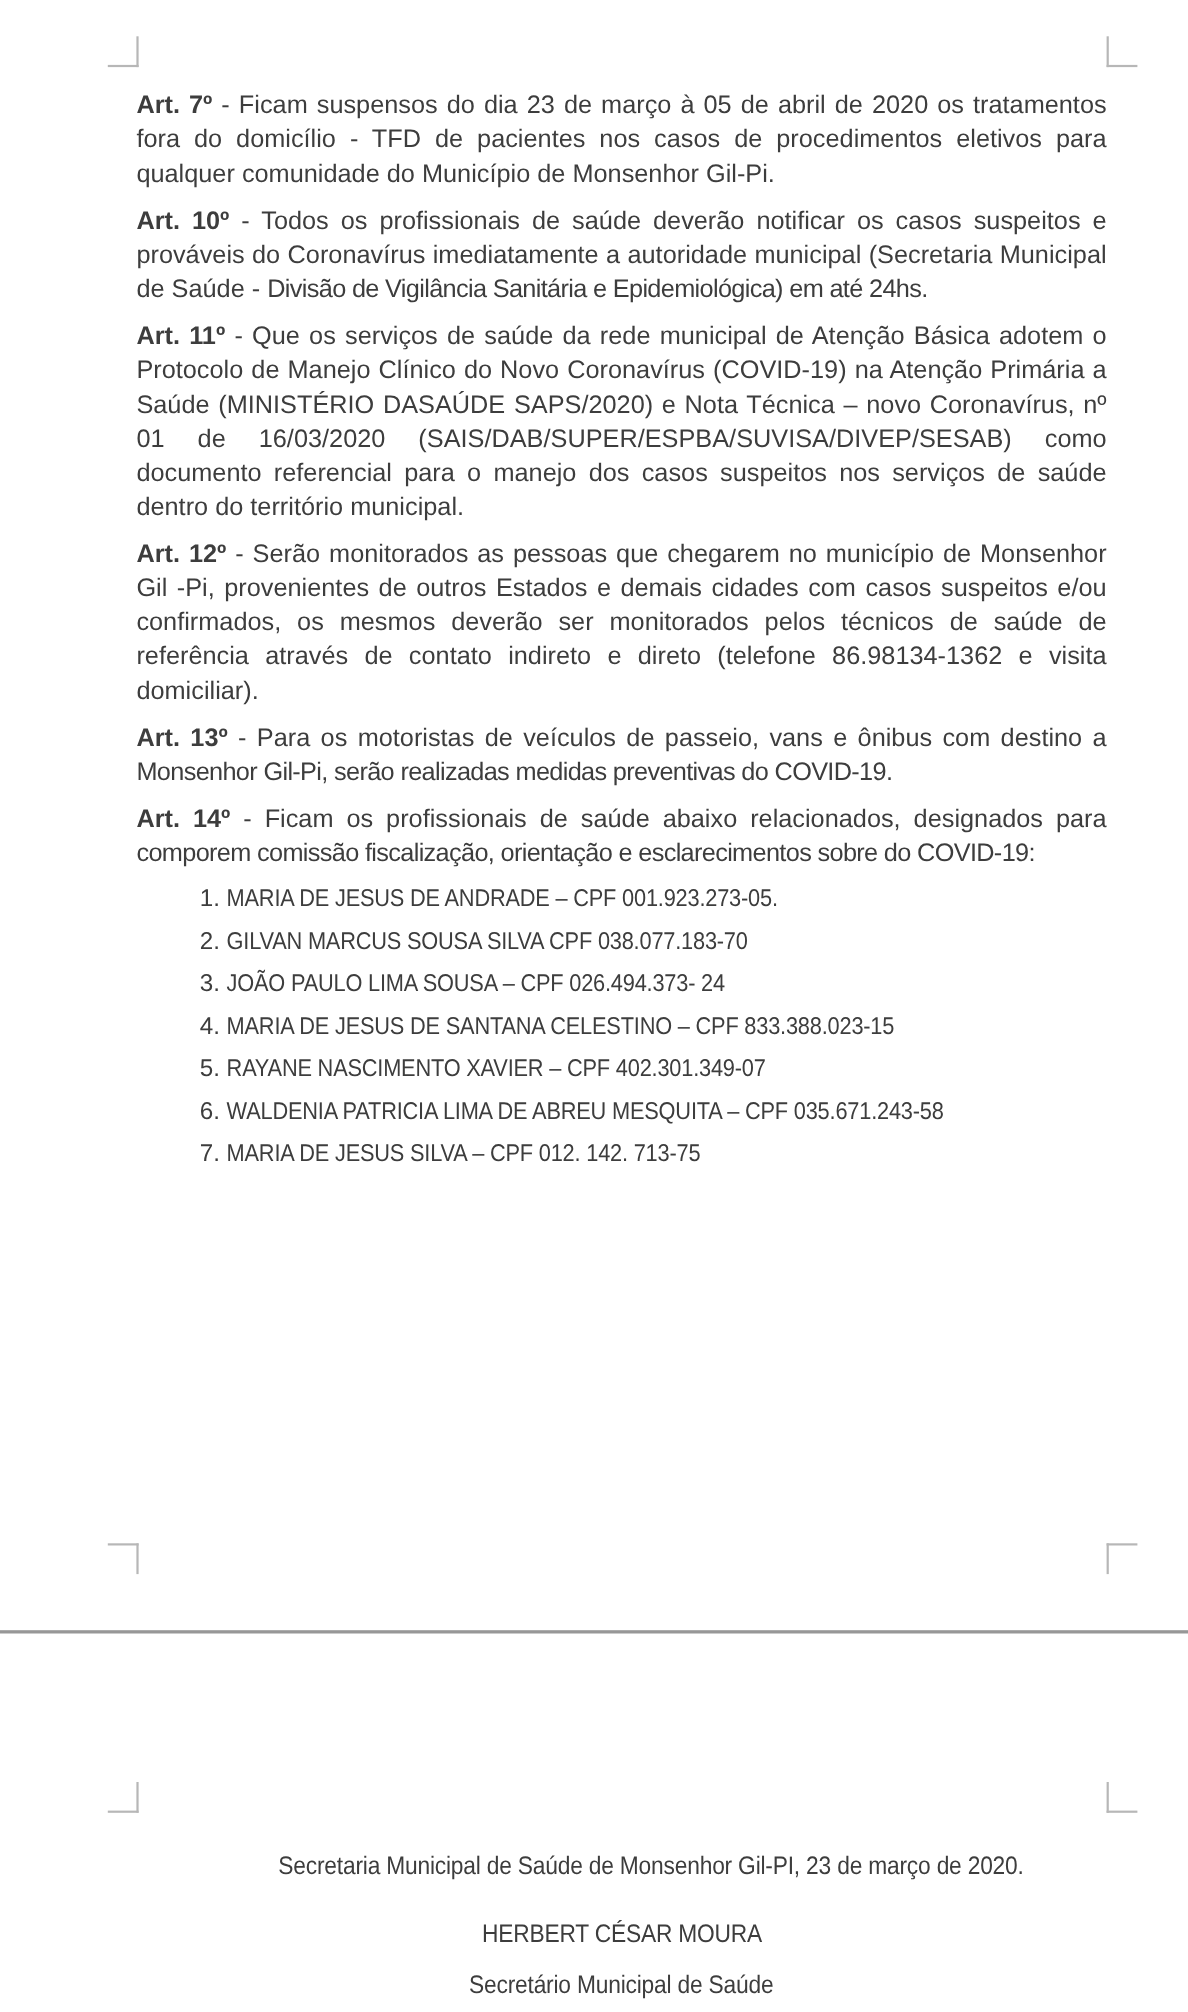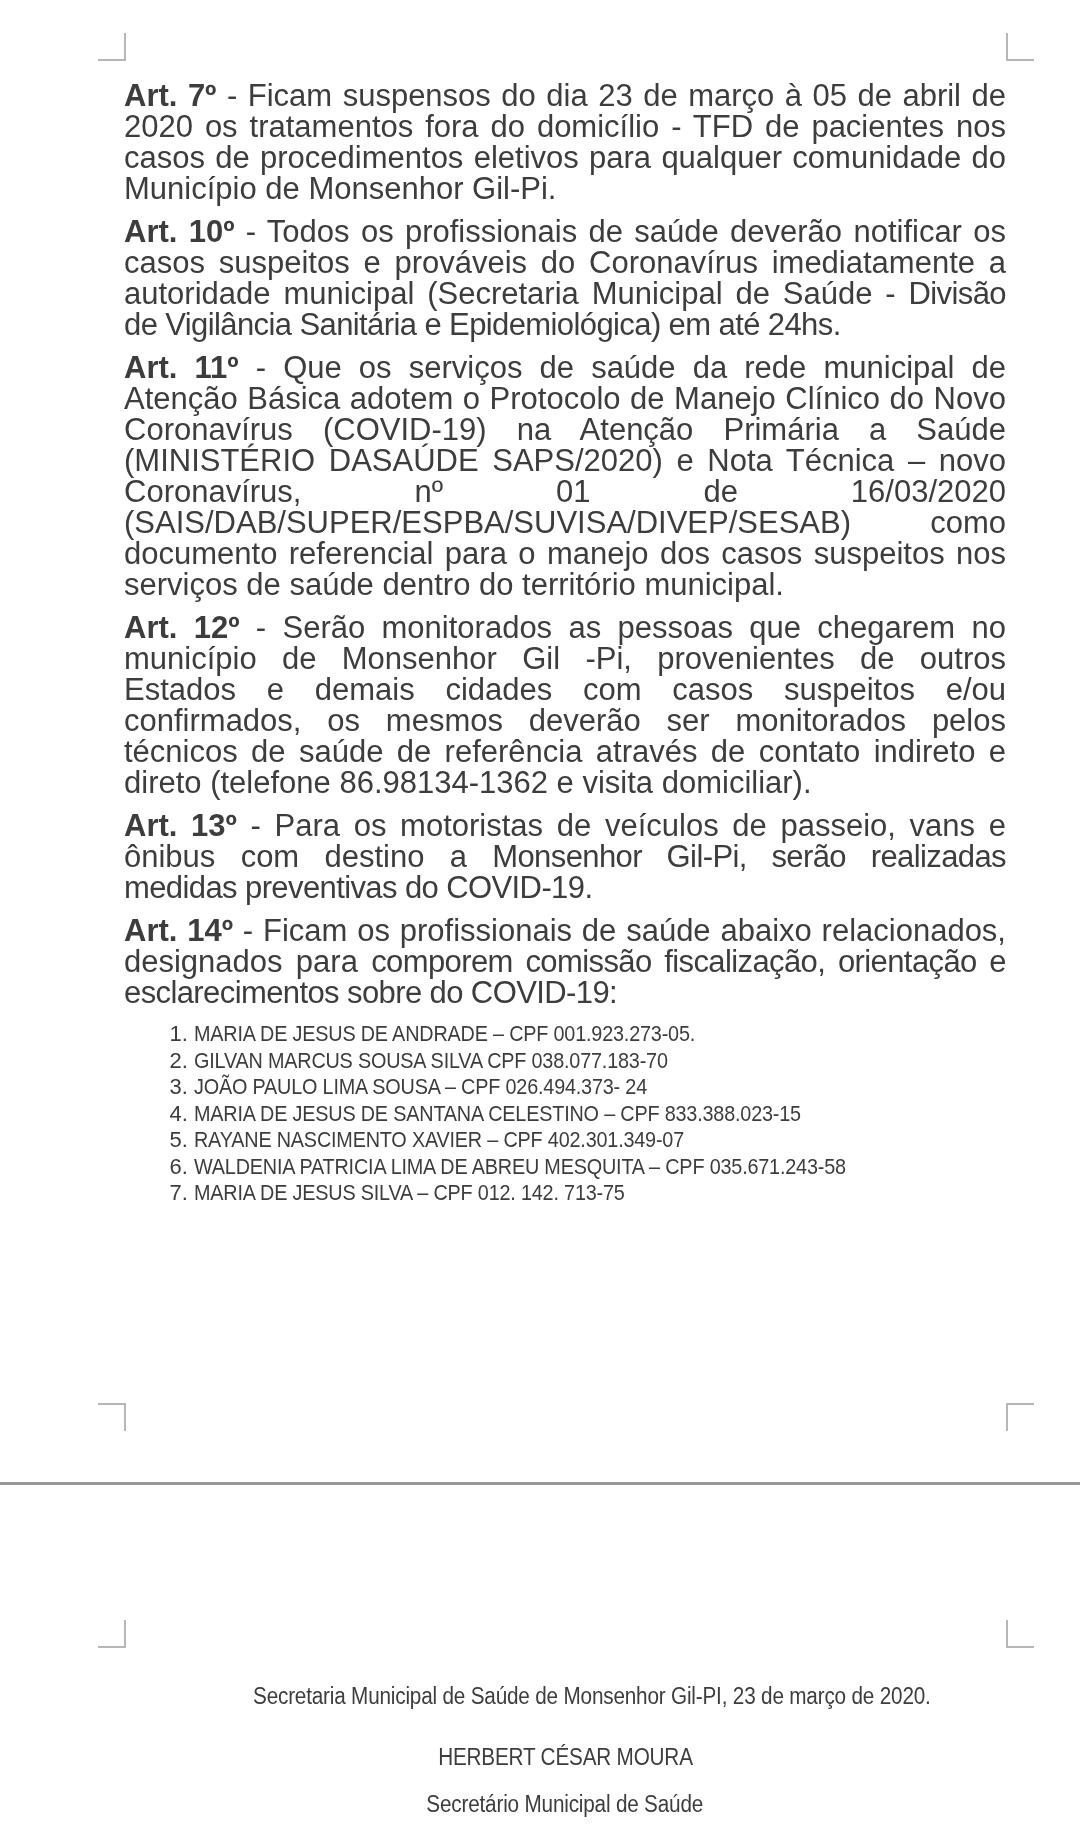--- a/index.html
+++ b/index.html
@@ -13,25 +13,25 @@
   .mark.tr{border-left:2px solid #b7b7b7;border-bottom:2px solid #b7b7b7;}
   .mark.bl{border-right:2px solid #b7b7b7;border-top:2px solid #b7b7b7;}
   .mark.br{border-left:2px solid #b7b7b7;border-top:2px solid #b7b7b7;}
   #m-tl1{left:98px;top:33px;}   #m-tr1{left:1006px;top:33px;}
   #m-bl1{left:98px;top:1403px;} #m-br1{left:1006px;top:1403px;}
   #m-tl2{left:98px;top:1620px;} #m-tr2{left:1006px;top:1620px;}
   
   .divider{position:absolute;left:0;top:1482px;width:1080px;height:3px;background:#979797;}
   
   .content{position:absolute;left:124px;top:80px;width:882px;}
-  p.art{font-size:31px;line-height:31px;text-align:justify;margin:0 0 12px 0;}
+  p.art{font-size:23px;line-height:31px;text-align:justify;margin:0 0 12px 0;}
   p.art b{font-weight:bold;}
   .cl{letter-spacing:-0.6px;}
   ol.people{margin:13px 0 13px 0;padding-left:70px;font-size:22px;line-height:26.5px;list-style:decimal;}
-  ol.people li{margin:0;}
+  ol.people li{margin:12px;}
   .cx{display:inline-block;transform:scaleX(0.9);transform-origin:0 50%;white-space:nowrap;letter-spacing:-0.2px;}
   
   .sig{position:absolute;left:124px;top:1682px;width:882px;font-size:23px;line-height:28px;}
   .sig .place{margin:0 0 32px 0;text-align:right;}
   .sig .name,.sig .title{margin:16px;text-align:center;line-height:31px;}
   .sig .cxm{display:inline-block;transform:scaleX(0.9);transform-origin:50% 50%;white-space:nowrap;letter-spacing:-0.2px;}
 </style>
 </head>
 <body>
 

